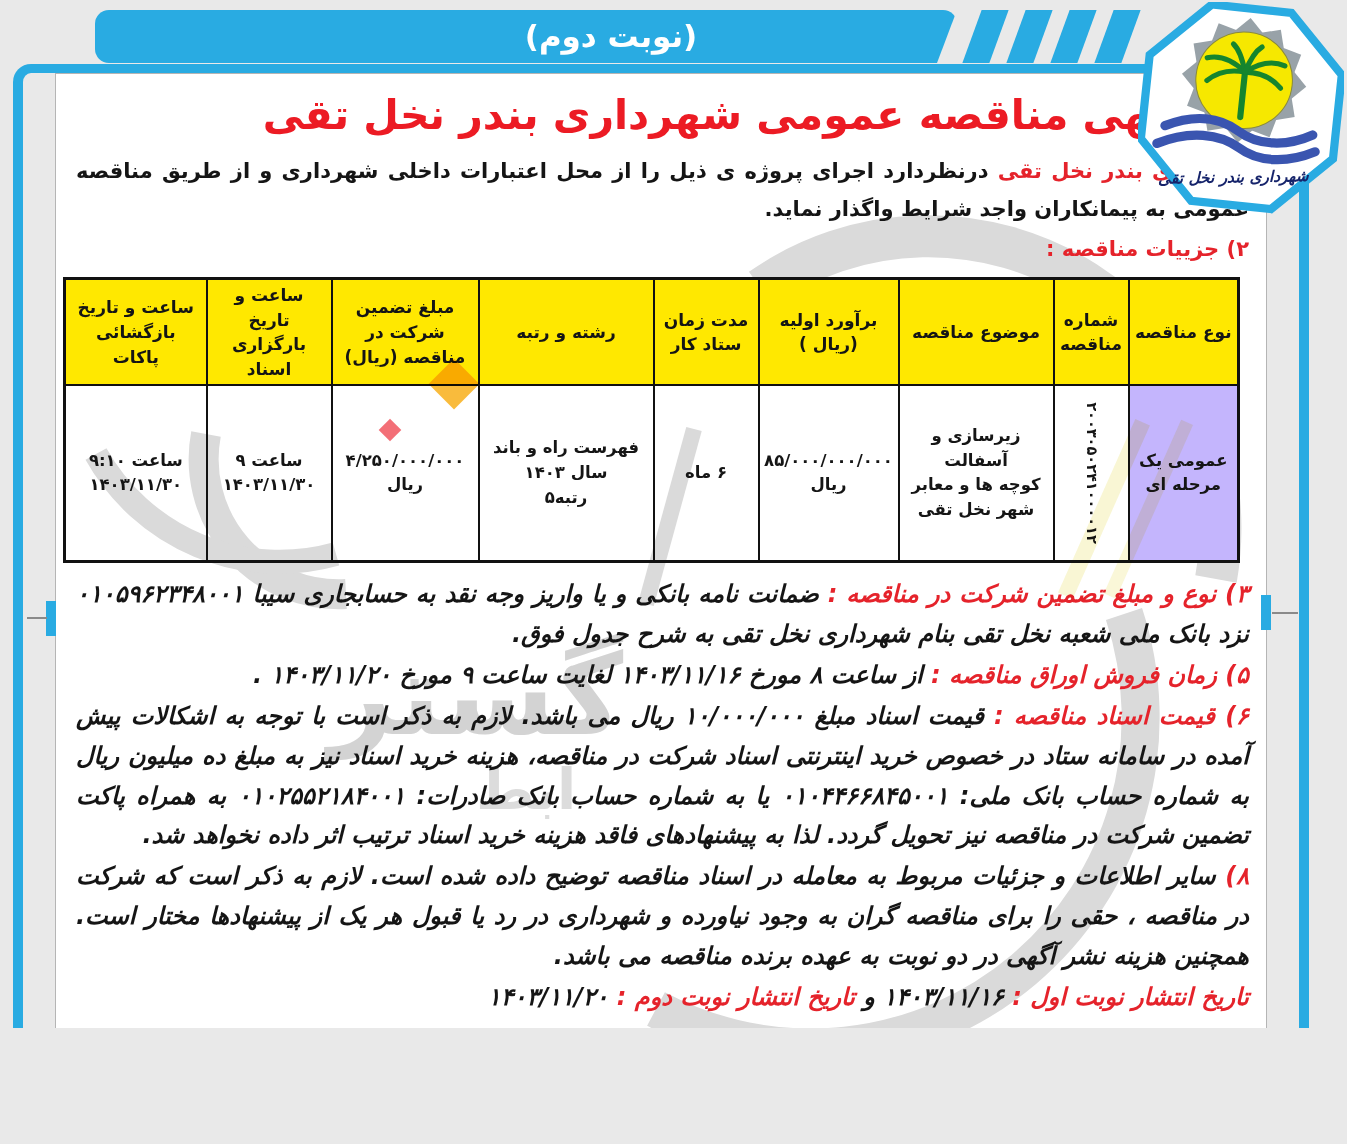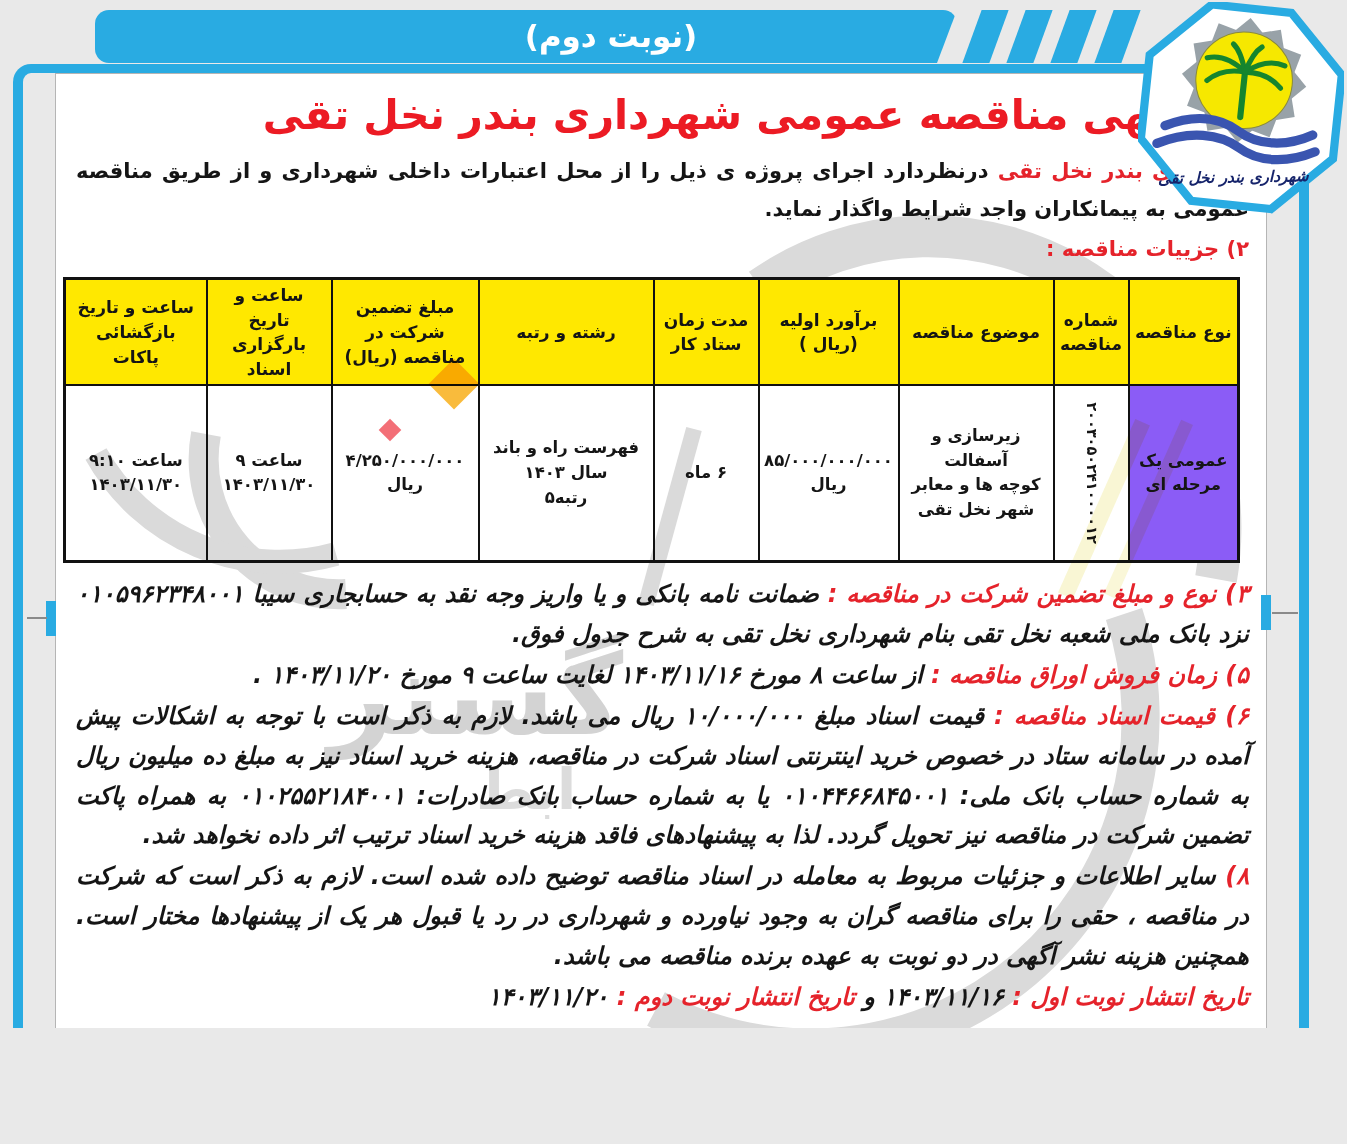--- a/index.html
+++ b/index.html
@@ -25,21 +25,21 @@
   p.body-line{margin:0;font-size:21px;line-height:1.82;text-align:justify;}
   p.item-line{margin:2px 0 0;font-size:21px;line-height:1.78;}
   .red{color:#e5232b;}
   .blue-link{color:#29abe2;font-weight:bold;}
   
   table.tender{border-collapse:collapse;width:1174px;margin:9px 9px 12px 0;table-layout:fixed;
                border:3px solid #111;}
   table.tender td{border:2px solid #111;text-align:center;vertical-align:middle;padding:3px 4px;}
   td.hd{background:#ffe800;height:89px;font-size:17px;line-height:1.45;}
   td.dt{height:168px;font-size:16.5px;line-height:1.5;background:transparent;white-space:pre-line;}
-  td.dt-yellow{background:#8b5cf6;}
+  td.dt-yellow{background:#c4b5fd;}
   .cell-vert{position:relative;}
   .cell-vert span{position:absolute;top:50%;left:50%;transform:translate(-50%,-50%) rotate(90deg);
                   white-space:nowrap;font-size:14.5px;letter-spacing:2px;}
   
   .clauses{margin-top:4px;}
   .clauses p{margin:0 0 1px;font-size:24px;line-height:1.66;text-align:justify;font-style:italic;}
   .pub-line{font-size:20.5px;}
   
   .bottom-bar{position:absolute;left:30px;top:1063px;width:1287px;height:62px;background:#29abe2;z-index:3;}
   .bottom-bar .bar-text{display:block;text-align:center;line-height:62px;color:#fff;font-size:30px;}

